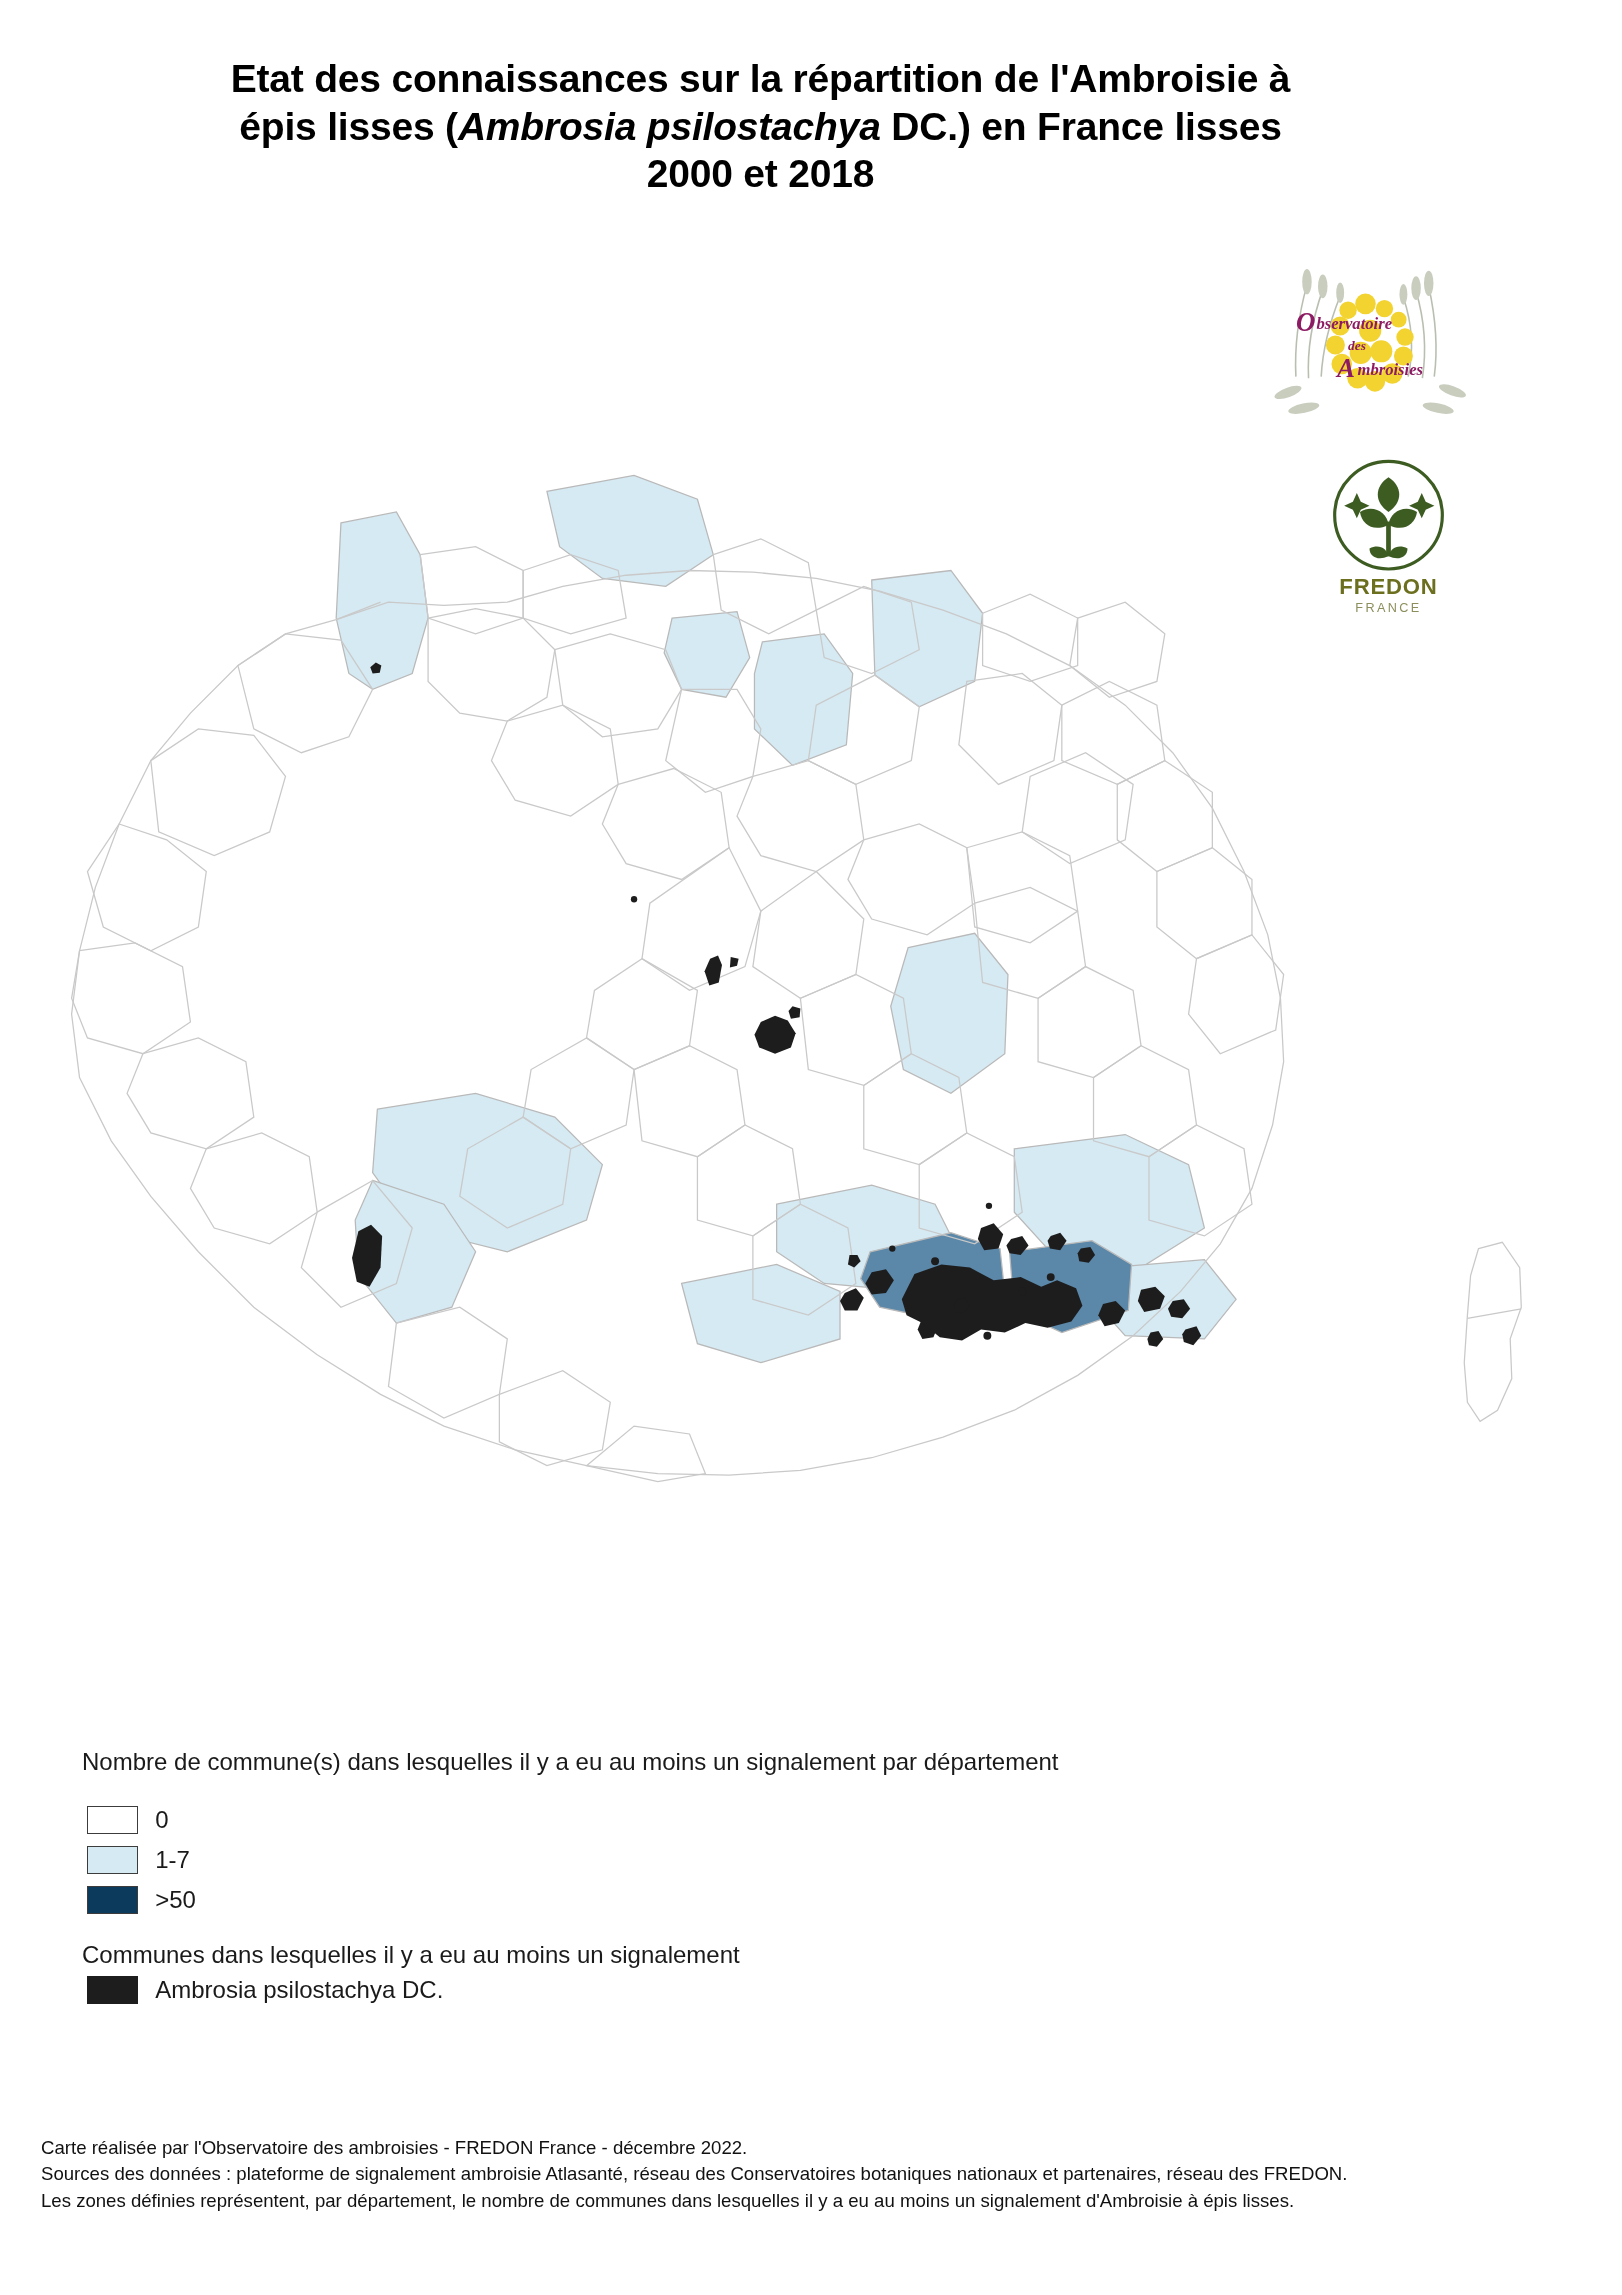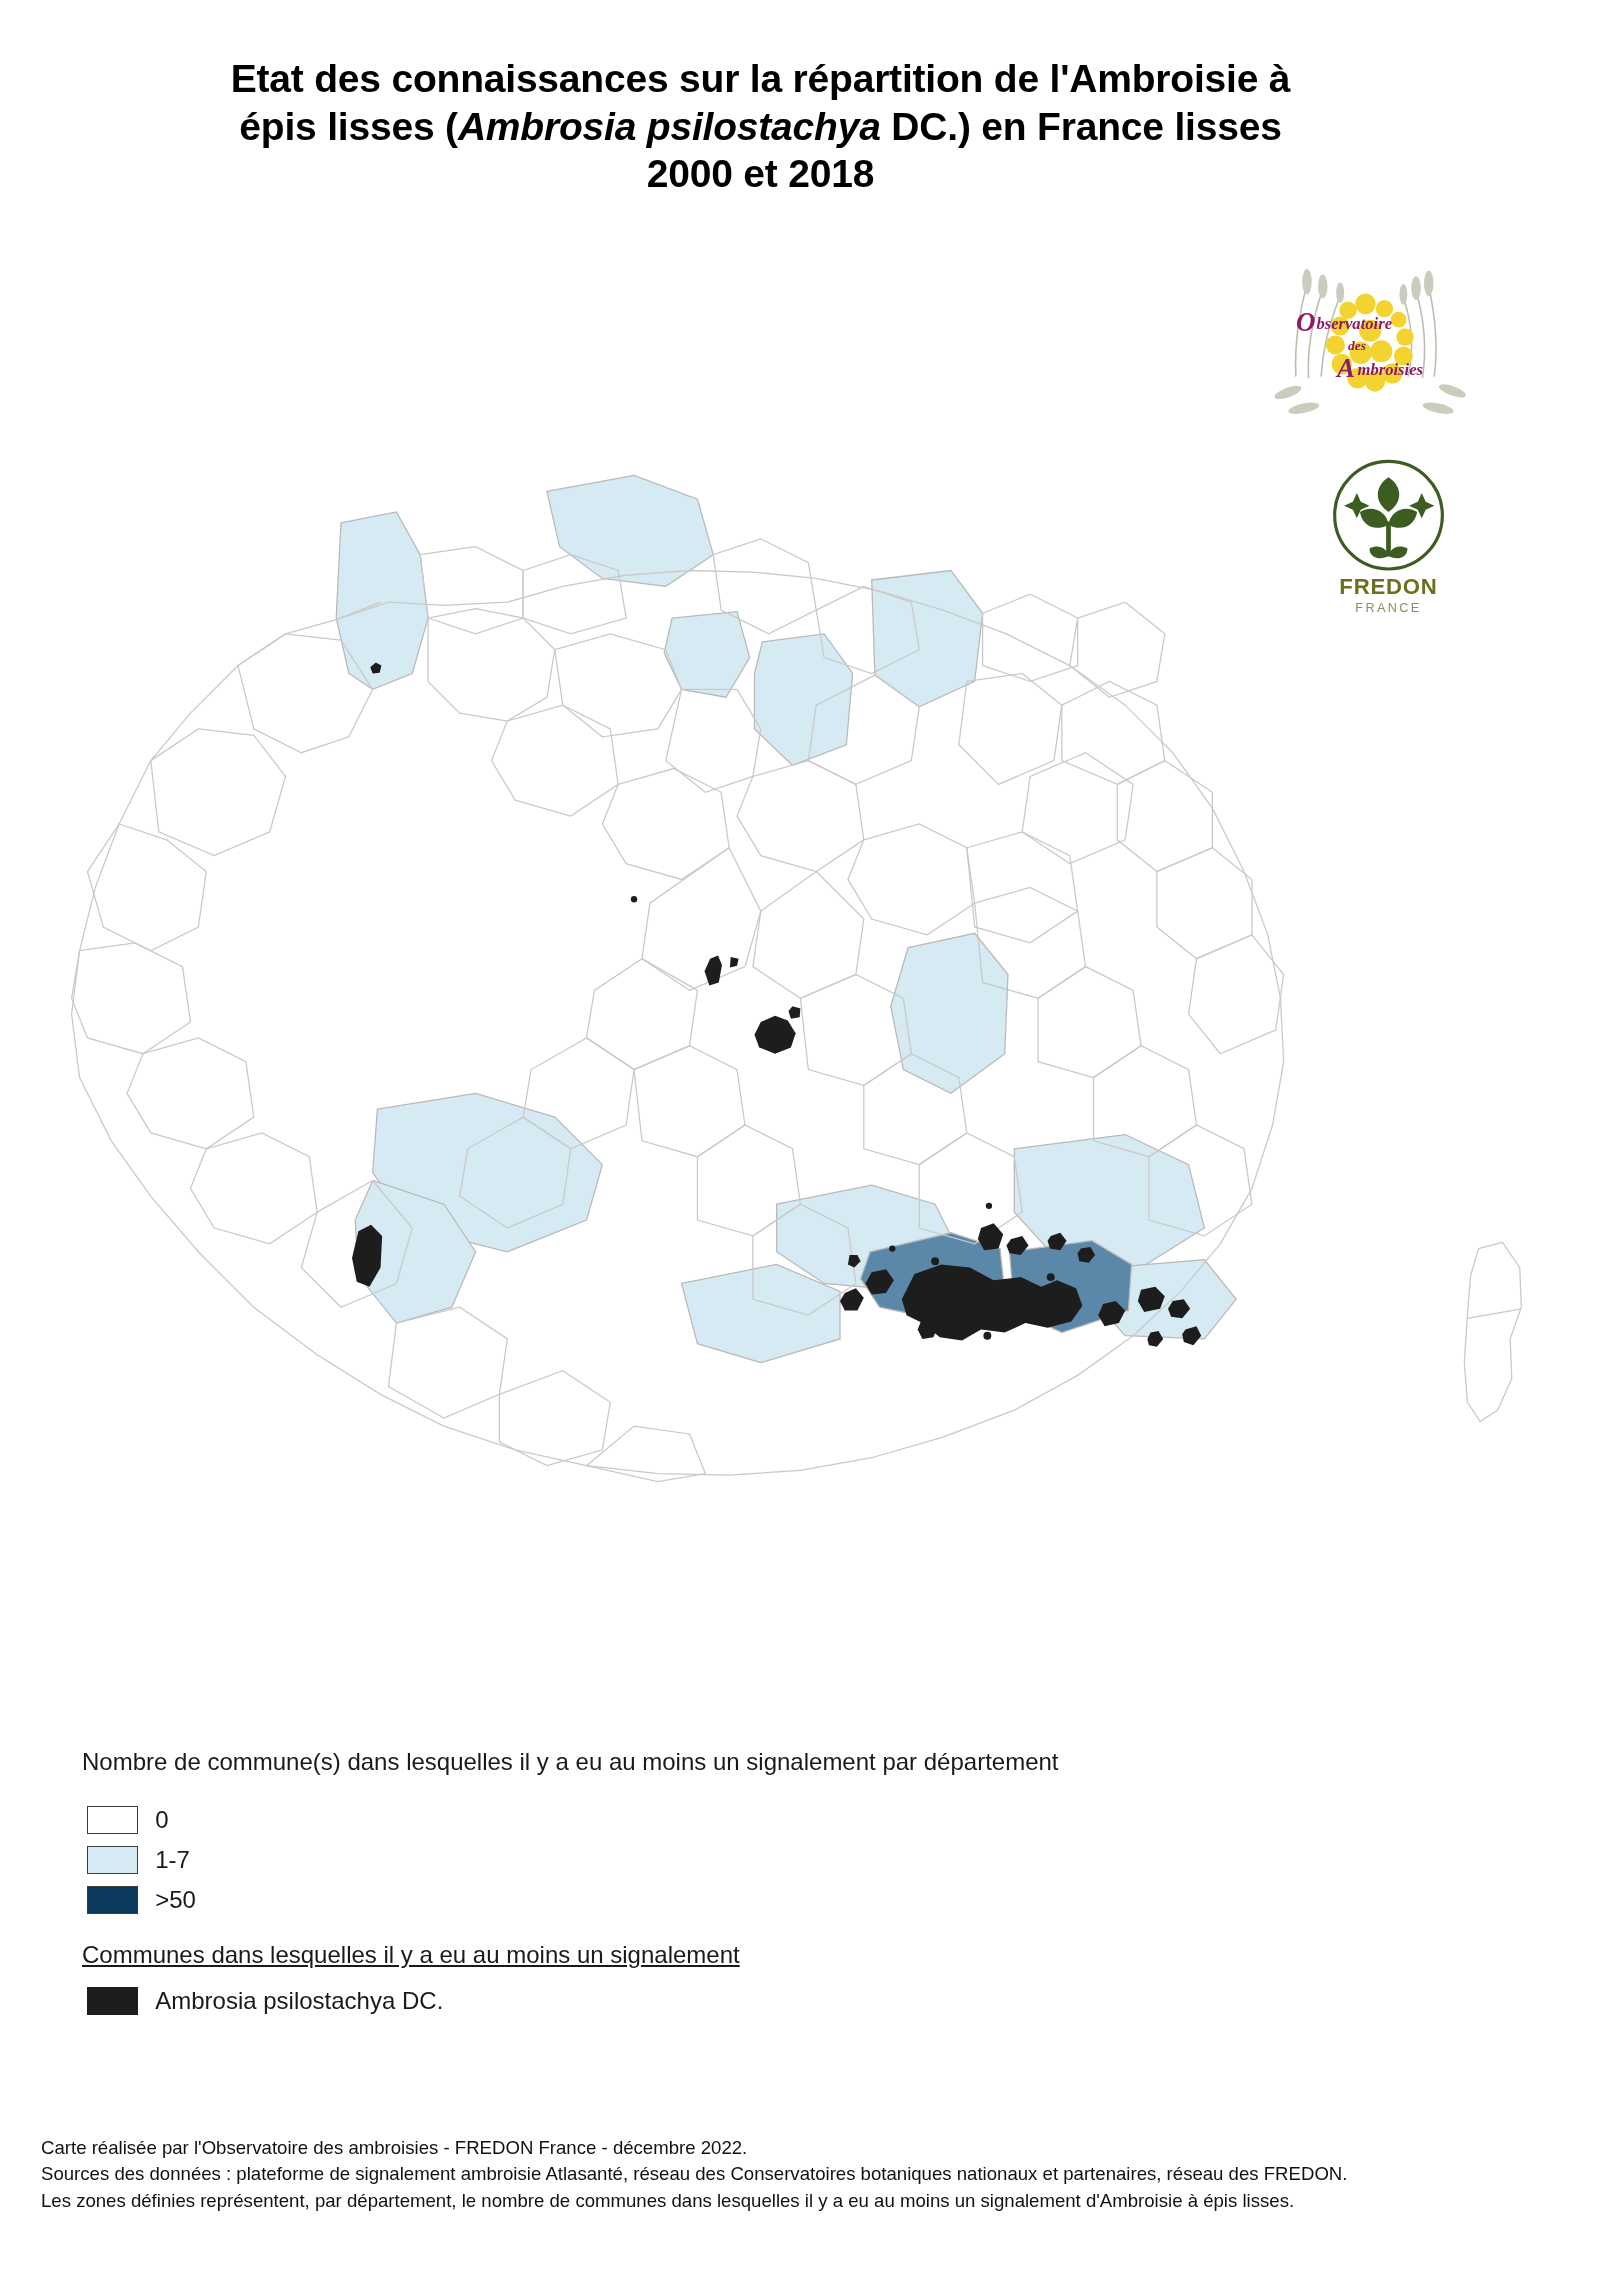--- a/index.html
+++ b/index.html
@@ -97,23 +97,22 @@
     margin-left: 4.8px;
   }
   .swatch-label {
     font-size: 24px;
     margin-left: 17.4px;
     color: #1a1a1a;
   }
   .legend-heading2 {
     font-size: 24px;
     margin-top: 20.6px;
-    margin-bottom: 11px;
+    margin-bottom: 0;
     color: #1a1a1a;
-    text-decoration: underline;
   }
   .legend-row-species {
     display: flex;
     align-items: center;
     height: 43px;
   }
   .swatch-species {
     width: 51px;
     height: 28.5px;
     background: #1d1d1d;

